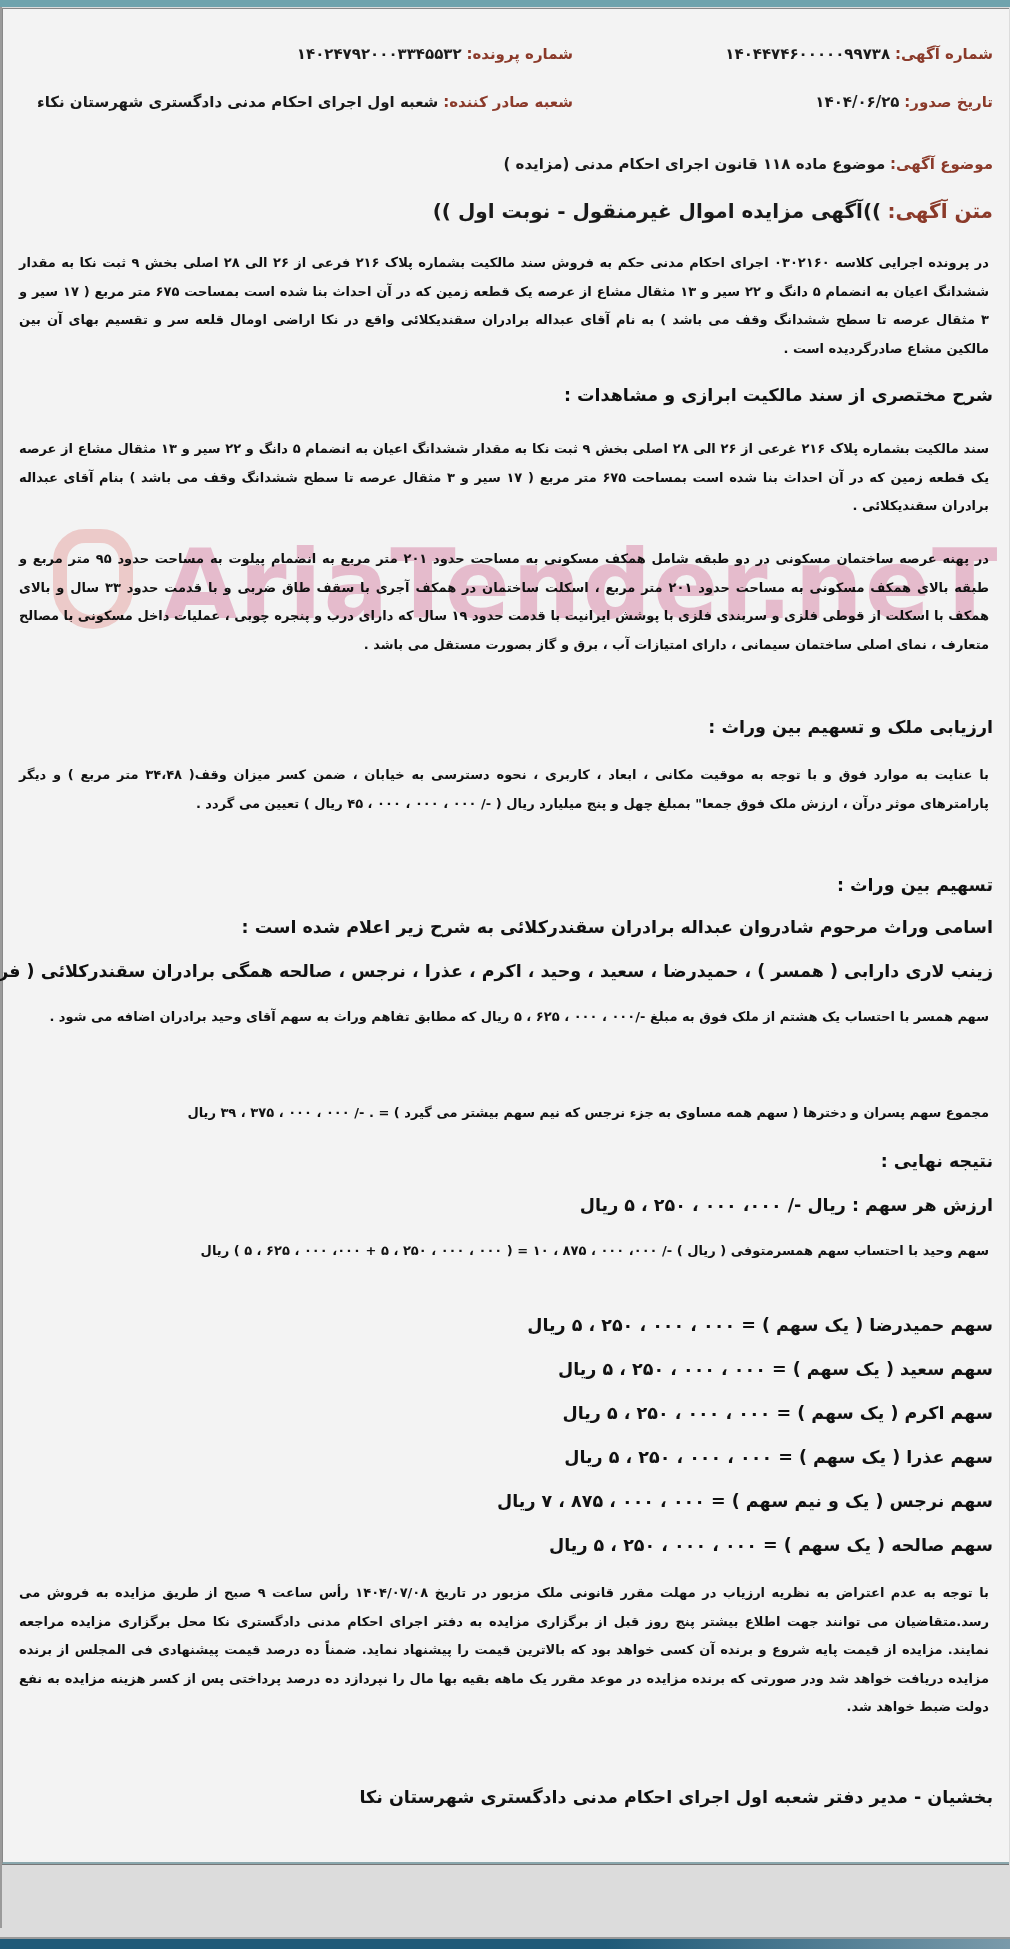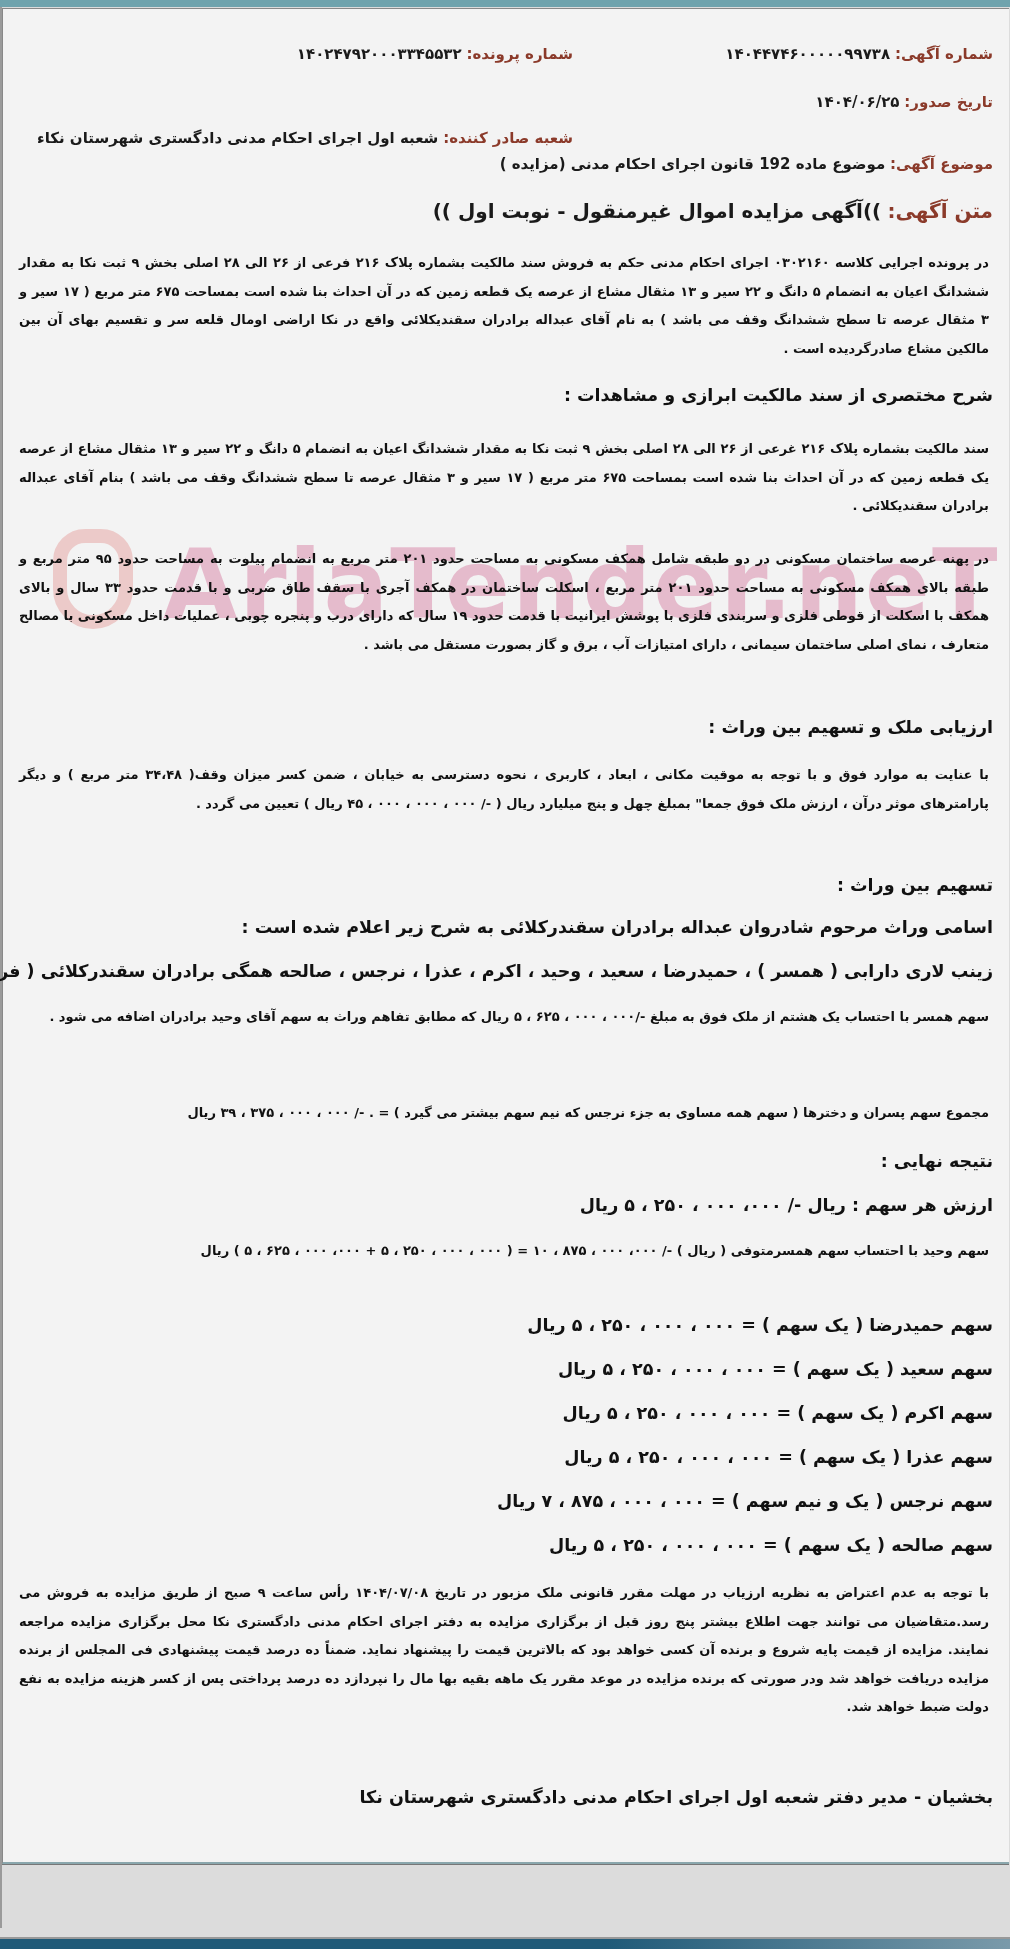--- a/index.html
+++ b/index.html
@@ -83,28 +83,28 @@
       <span class="val num">۱۴۰۴۴۷۴۶۰۰۰۰۰۹۹۷۳۸</span>
     </div>
     <div class="meta-row" style="right:420px; top:36px;">
       <span class="lbl">شماره پرونده:</span>
       <span class="val num">۱۴۰۲۴۷۹۲۰۰۰۳۳۴۵۵۳۲</span>
     </div>
     <div class="meta-row" style="right:0; top:84px;">
       <span class="lbl">تاریخ صدور:</span>
       <span class="val num">۱۴۰۴/۰۶/۲۵</span>
     </div>
-    <div class="meta-row" style="right:420px; top:84px;margin-top:36px;">
+    <div class="meta-row" style="right:420px; top:84px;">
       <span class="lbl">شعبه صادر کننده:</span>
       <span class="val">شعبه اول اجرای احکام مدنی دادگستری شهرستان نکاء</span>
     </div>
 
     <div class="meta-row" style="right:0; top:146px;">
       <span class="lbl">موضوع آگهی:</span>
-      <span class="val">موضوع ماده 192 قانون اجرای احکام مدنی (مزایده )</span>
+      <span class="val">موضوع ماده ۱۱۸ قانون اجرای احکام مدنی (مزایده )</span>
     </div>
     <div class="meta-row" style="right:0; top:190px; font-size:20px;">
       <span class="lbl">متن آگهی:</span>
       <span class="val">))آگهی مزایده اموال  غیرمنقول - نوبت  اول ))</span>
     </div>
 
     <div class="para" style="top:240px;">در پرونده اجرایی کلاسه ۰۳۰۲۱۶۰ اجرای احکام مدنی حکم به فروش سند مالکیت بشماره پلاک ۲۱۶ فرعی از ۲۶ الی ۲۸ اصلی بخش ۹ ثبت نکا به مقدار ششدانگ اعیان به انضمام ۵ دانگ و ۲۲ سیر و ۱۳ مثقال مشاع از عرصه یک قطعه زمین که در آن احداث بنا شده است بمساحت ۶۷۵ متر مربع ( ۱۷ سیر و ۳ مثقال عرصه تا سطح ششدانگ وقف می باشد ) به نام آقای عبداله برادران سقندیکلائی واقع در نکا اراضی اومال قلعه سر  و تقسیم بهای آن بین مالکین مشاع صادرگردیده است .</div>
 
     <div class="heading" style="top:376px;">شرح مختصری از سند مالکیت ابرازی و مشاهدات :</div>
 

